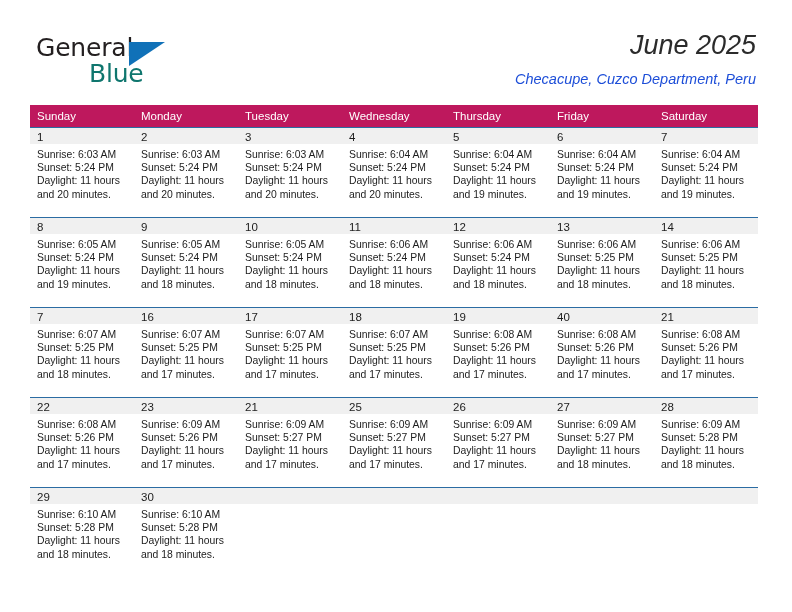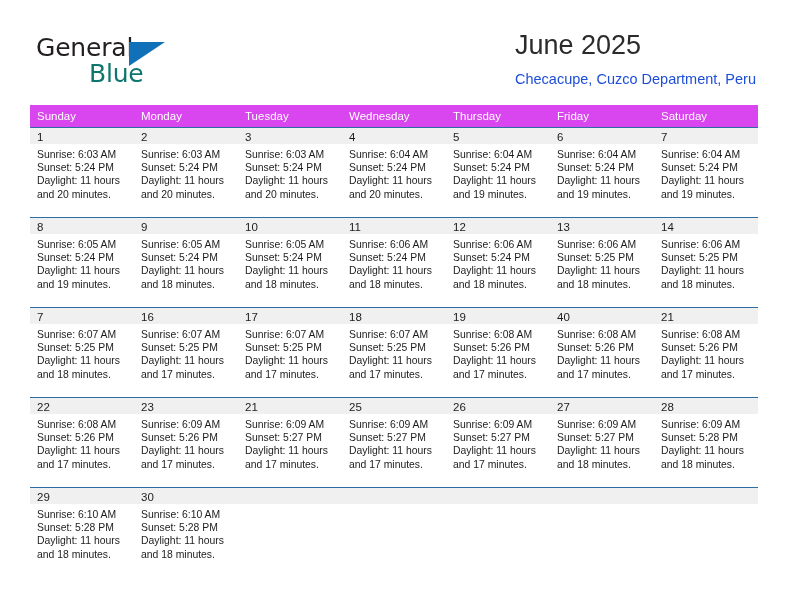--- a/index.html
+++ b/index.html
@@ -61,20 +61,22 @@
     width: 0;
     height: 0;
     border-left: 36px solid #1071b8;
     border-bottom: 24px solid transparent;
   }
 
   .title-block {
     position: absolute;
     right: 36px;
     top: 28px;
+    text-align: right;
+    font-style: italic;
   }
   .cal-title {
     font-size: 27px;
     color: #2b2b2b;
     line-height: 34px;
     white-space: nowrap;
   }
   .cal-subtitle {
     margin-top: 8px;
     font-size: 14.5px;
@@ -88,21 +90,21 @@
     position: absolute;
     left: 30px;
     top: 105px;
     width: 728px;
     border-collapse: collapse;
     table-layout: fixed;
   }
   .calendar col { width: 104px; }
 
   thead th {
-    background: #d946ef;
+    background: #be185d;
     color: #ffffff;
     font-size: 11.5px;
     font-weight: normal;
     text-align: left;
     padding: 5px 0 5px 7px;
     height: 12px;
     vertical-align: middle;
     border: 0;
   }
 

